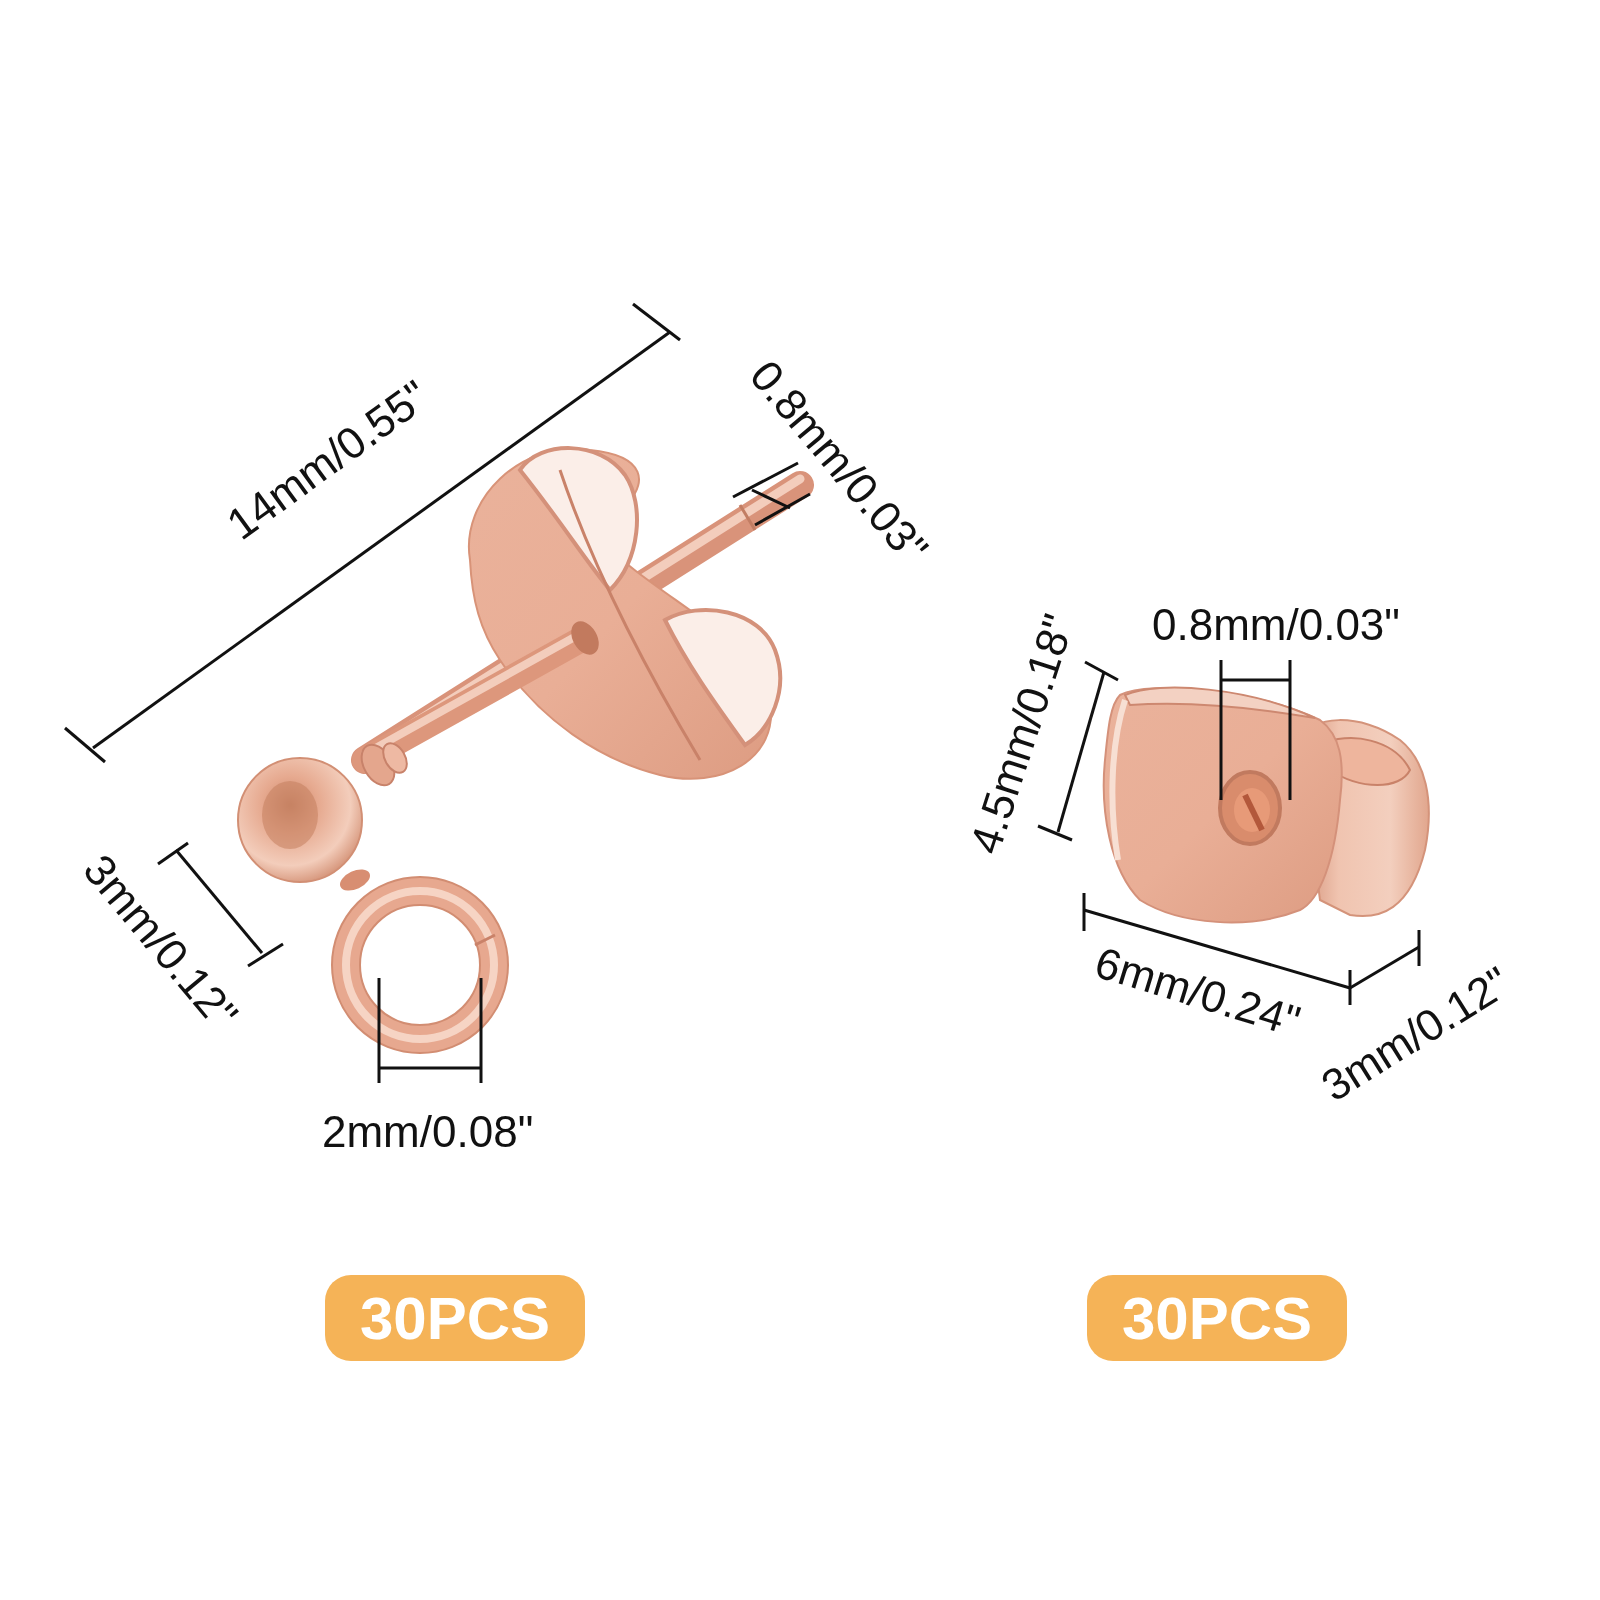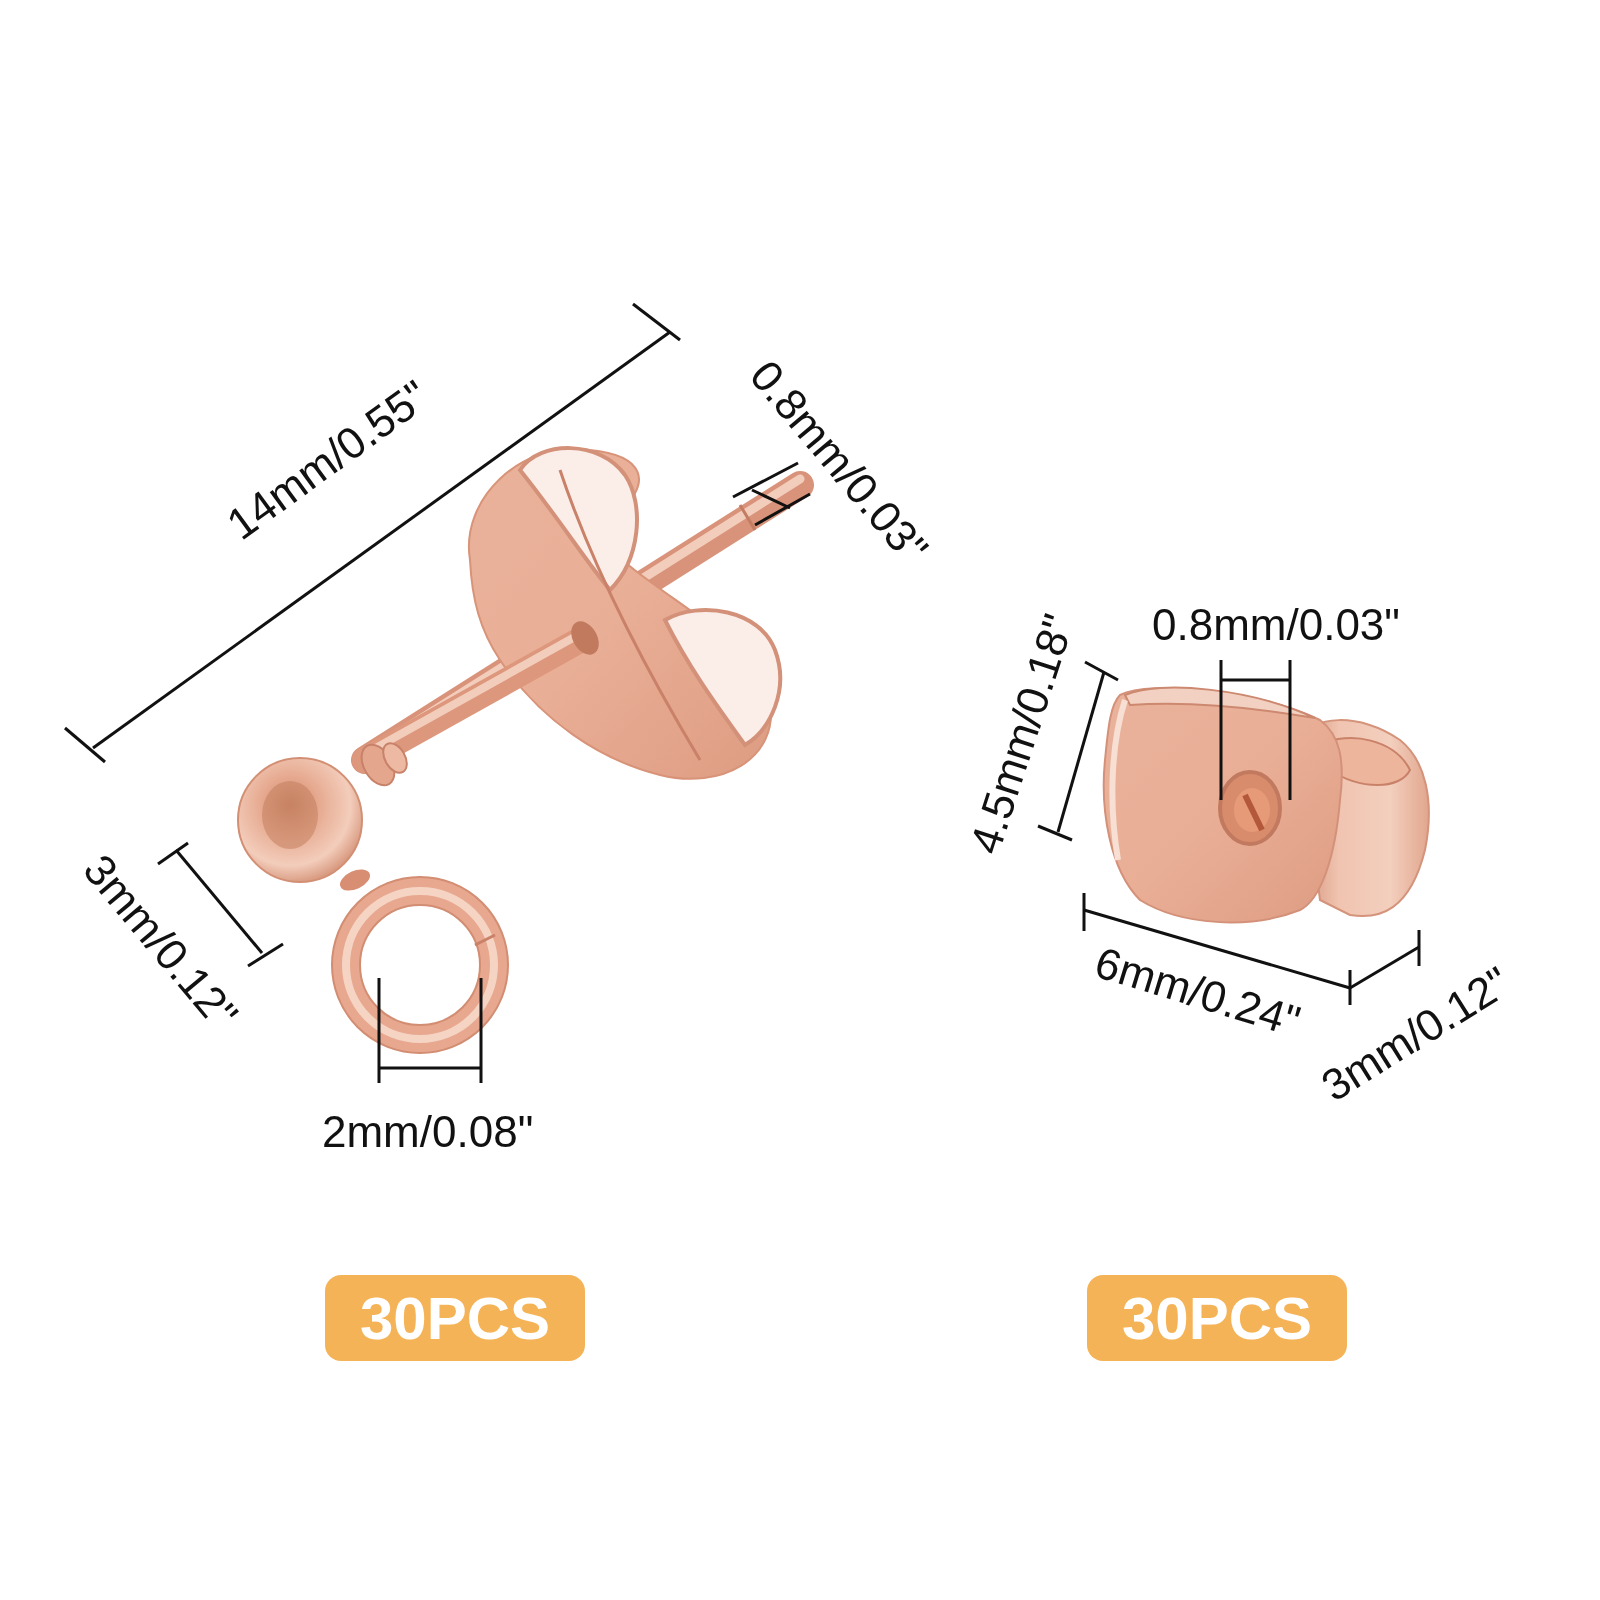--- a/index.html
+++ b/index.html
@@ -24,21 +24,21 @@
       font-family: "Liberation Sans", sans-serif;
       font-size: 44px;
       color: #111111;
       white-space: nowrap;
       transform-origin: center center;
       line-height: 1;
     }
     .badge {
       position: absolute;
       height: 86px;
-      border-radius: 16px;
+      border-radius: 26px;
       background: #f5b357;
       color: #ffffff;
       font-family: "Liberation Sans", sans-serif;
       font-weight: bold;
       font-size: 60px;
       display: flex;
       align-items: center;
       justify-content: center;
       letter-spacing: 0px;
     }

